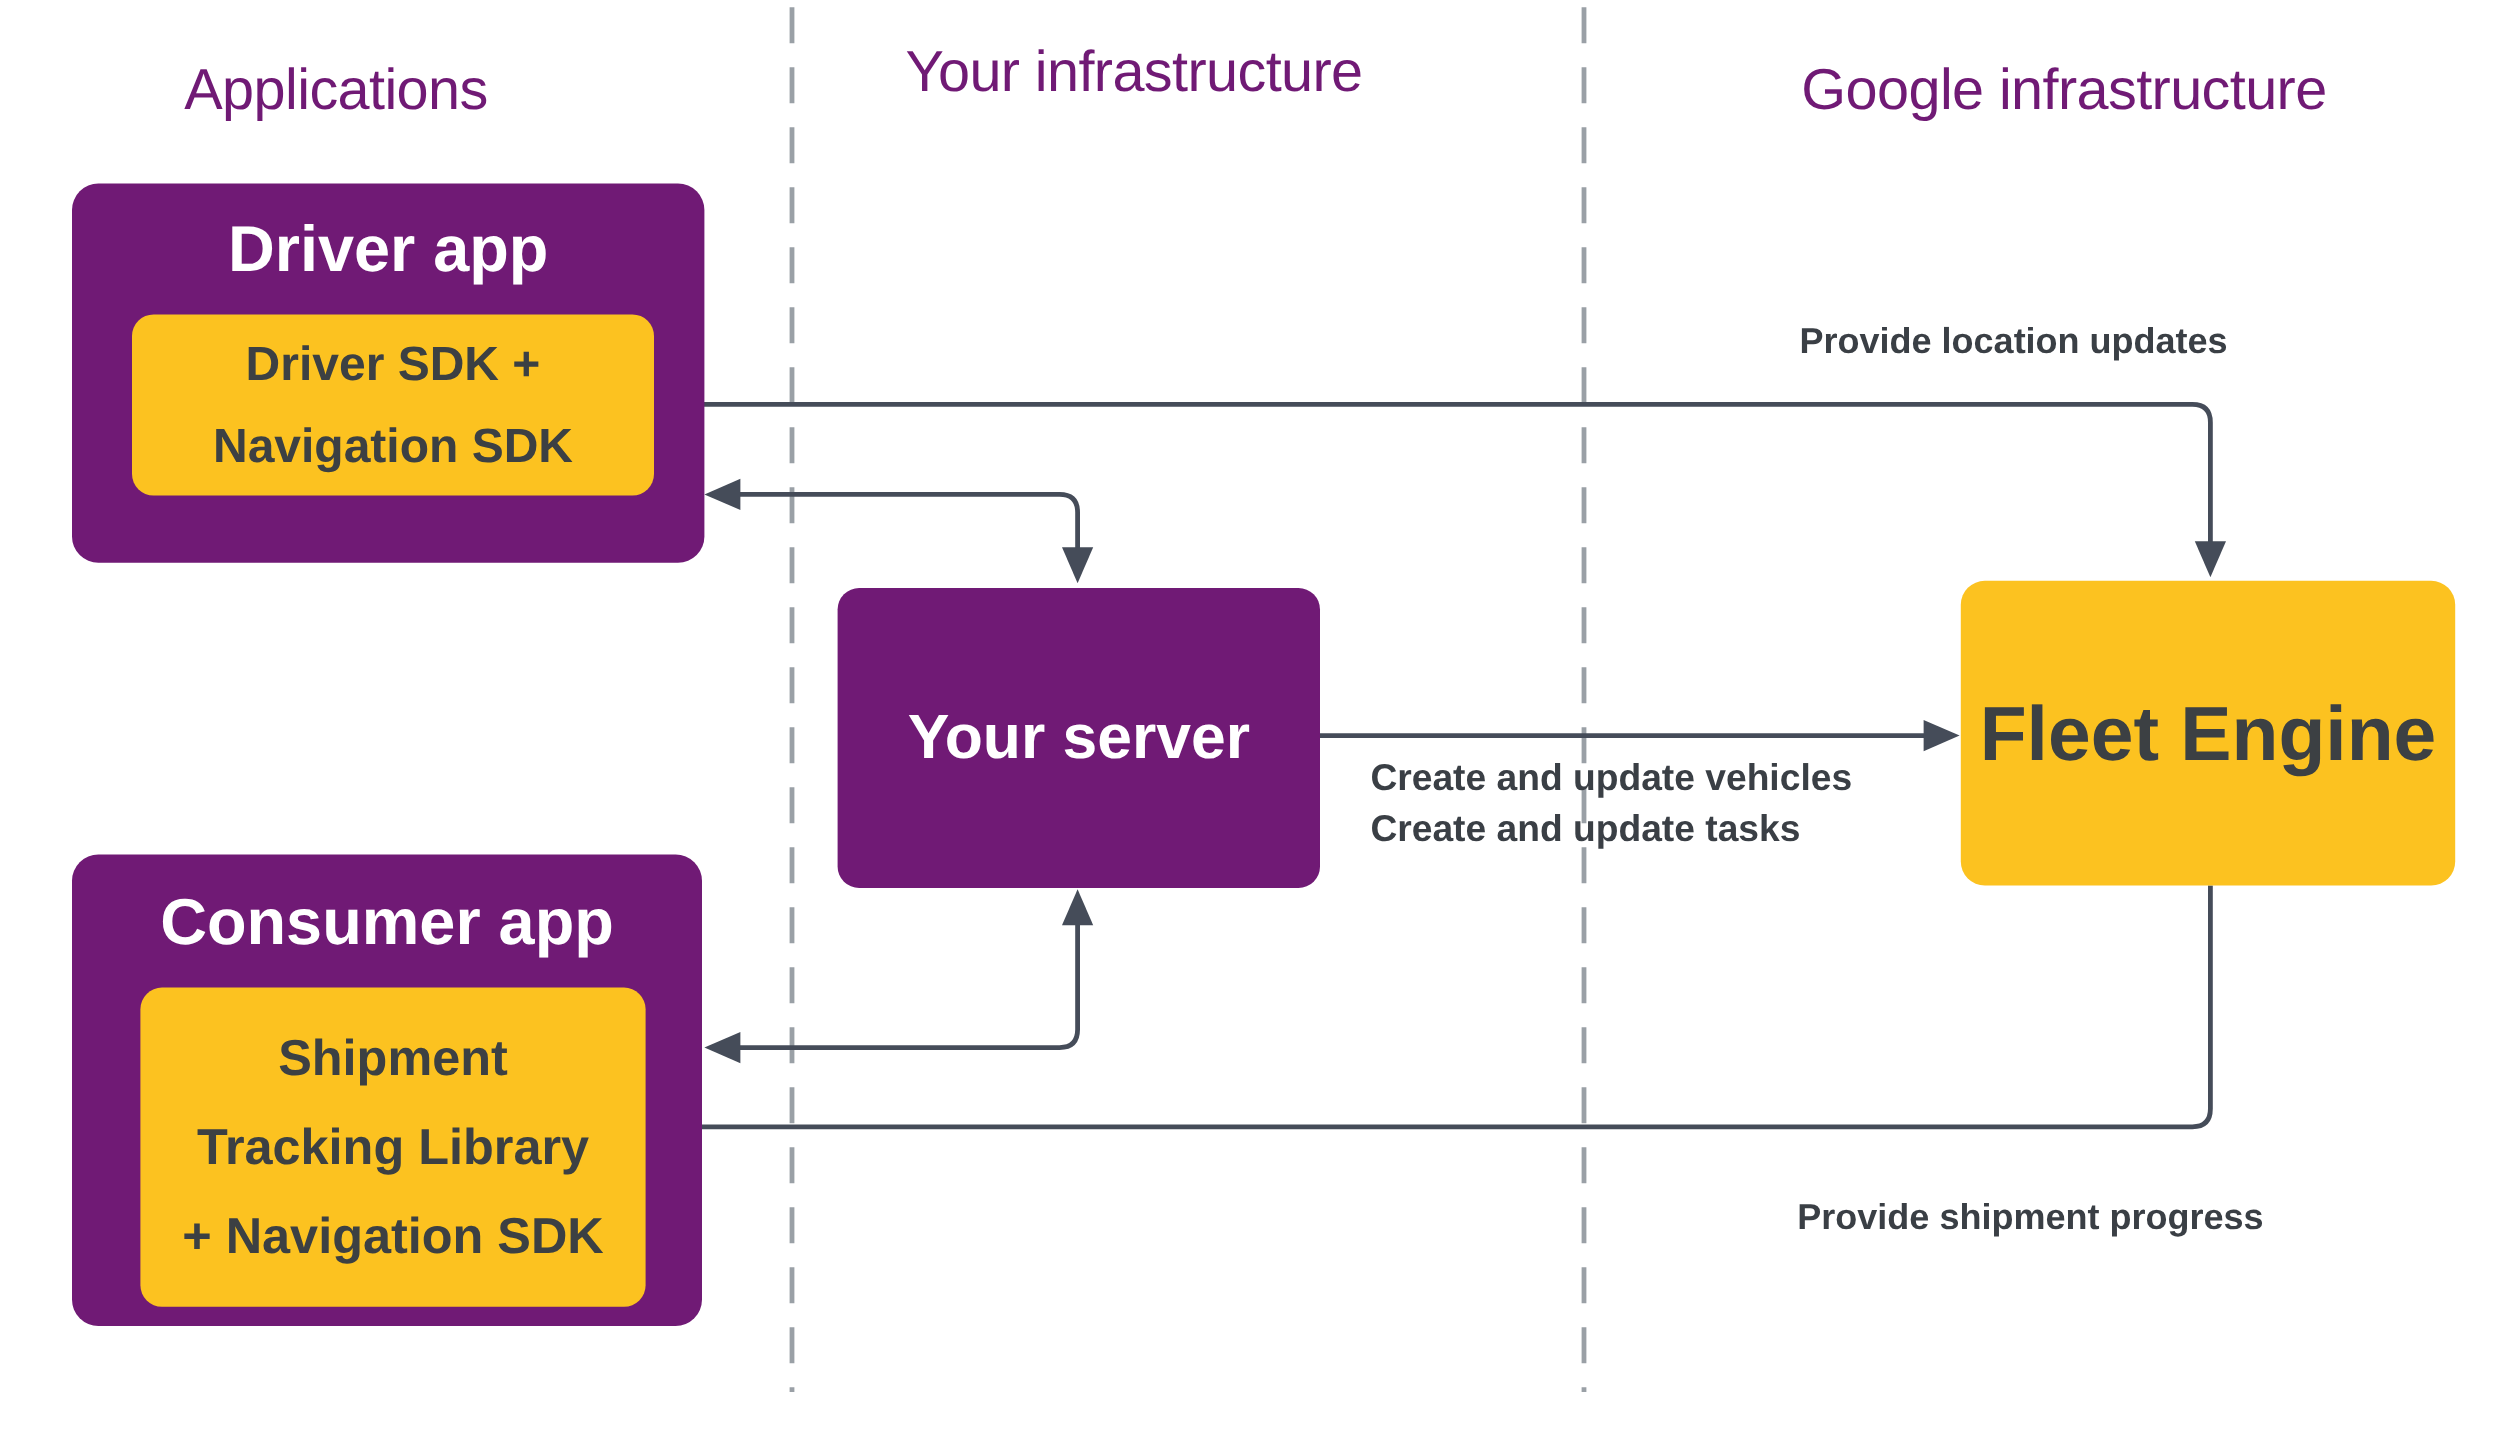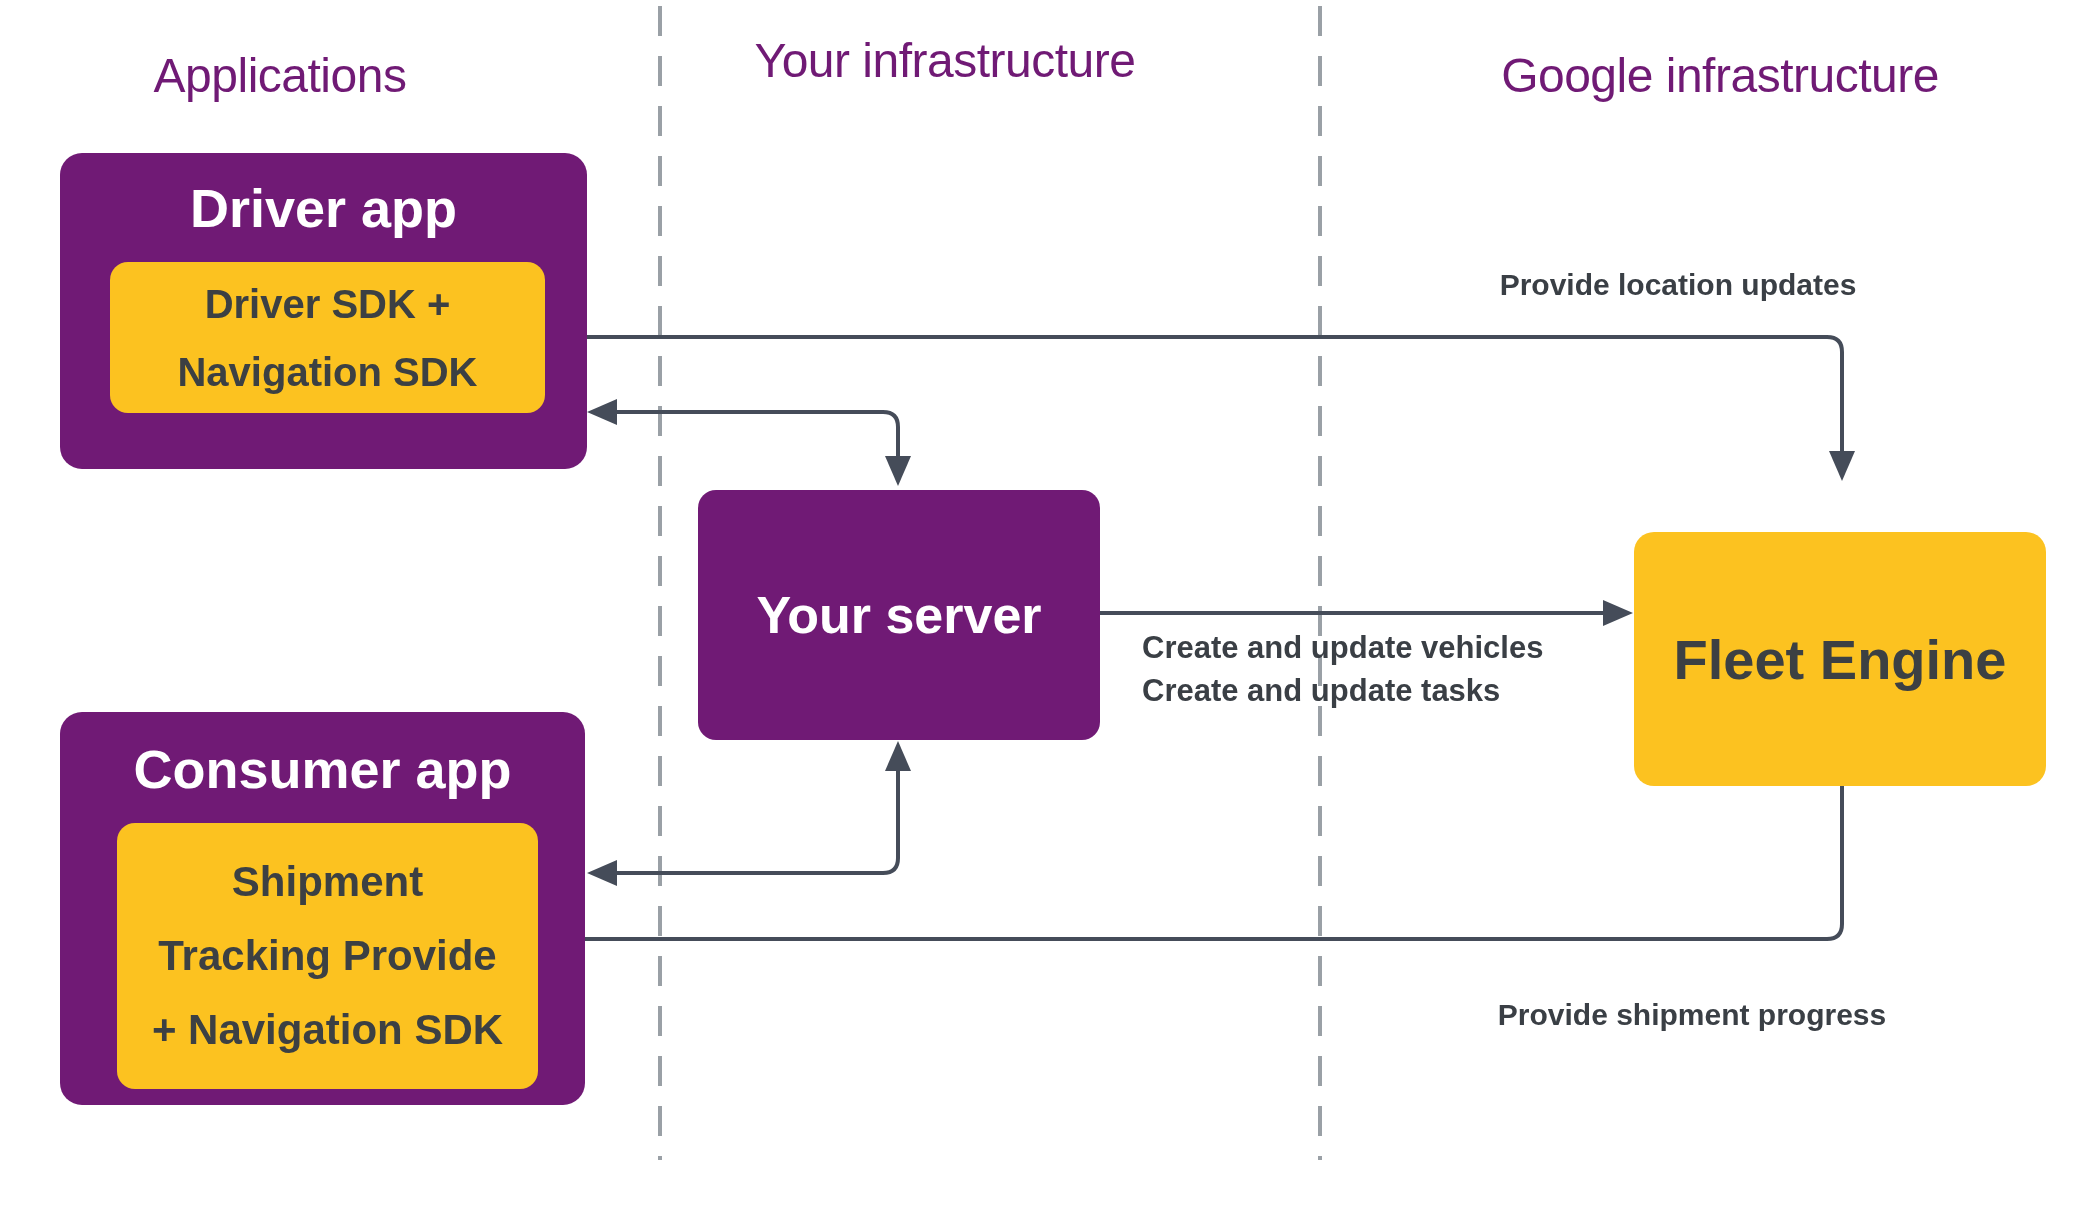--- a/index.html
+++ b/index.html
@@ -104,28 +104,28 @@
     <div class="sdk-box yellow-box" style="left:50px;top:109px;width:435px;height:151px;font-size:40px;line-height:58px;">
       <span>Driver SDK +</span>
       <span>Navigation SDK</span>
     </div>
   </div>
 
   <div class="node blue-box" style="left:60px;top:712px;width:525px;height:393px;">
     <div class="app-title" style="padding-top:26px;">Consumer app</div>
     <div class="sdk-box yellow-box" style="left:57px;top:111px;width:421px;height:266px;font-size:42px;line-height:64px;">
       <span>Shipment</span>
-      <span>Tracking Provide</span>
+      <span>Tracking Library</span>
       <span>+ Navigation SDK</span>
     </div>
   </div>
 
   <div class="node blue-box center-label" style="left:698px;top:490px;width:402px;height:250px;border-radius:18px;font-size:52px;">Your server</div>
 
-  <div class="node yellow-box center-label" style="left:1634px;top:484px;width:412px;height:254px;border-radius:20px;font-size:56px;margin-top:48px;">Fleet Engine</div>
+  <div class="node yellow-box center-label" style="left:1634px;top:484px;width:412px;height:254px;border-radius:20px;font-size:64px;">Fleet Engine</div>
 
   <div class="edge-label" style="left:1448px;top:268px;width:460px;text-align:center;font-size:30px;">Provide location updates</div>
 
   <div class="edge-label" style="left:1142px;top:626px;font-size:31px;line-height:43px;">
     <div>Create and update vehicles</div>
     <div>Create and update tasks</div>
   </div>
 
   <div class="edge-label" style="left:1462px;top:998px;width:460px;text-align:center;font-size:30px;">Provide shipment progress</div>
 

